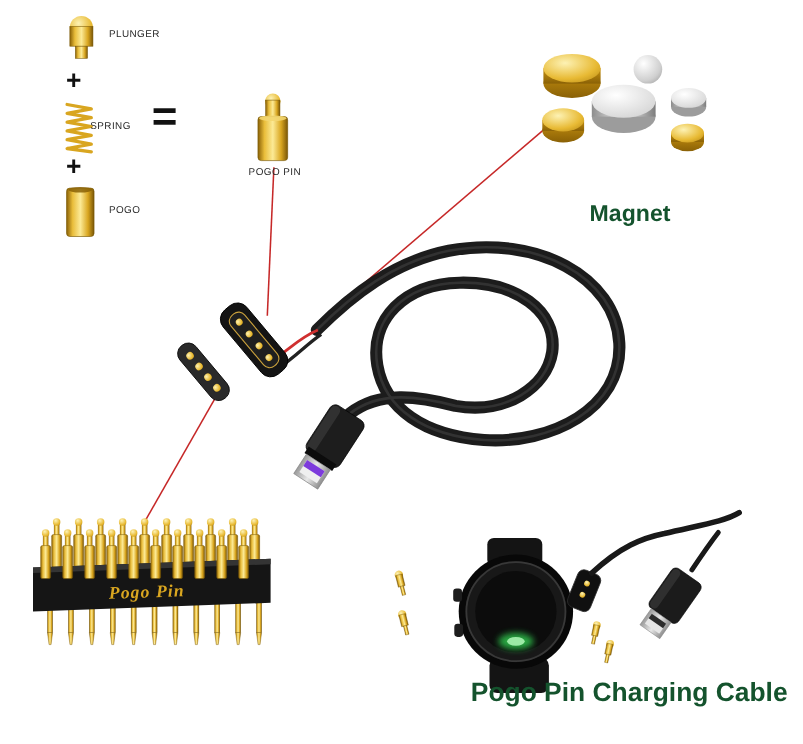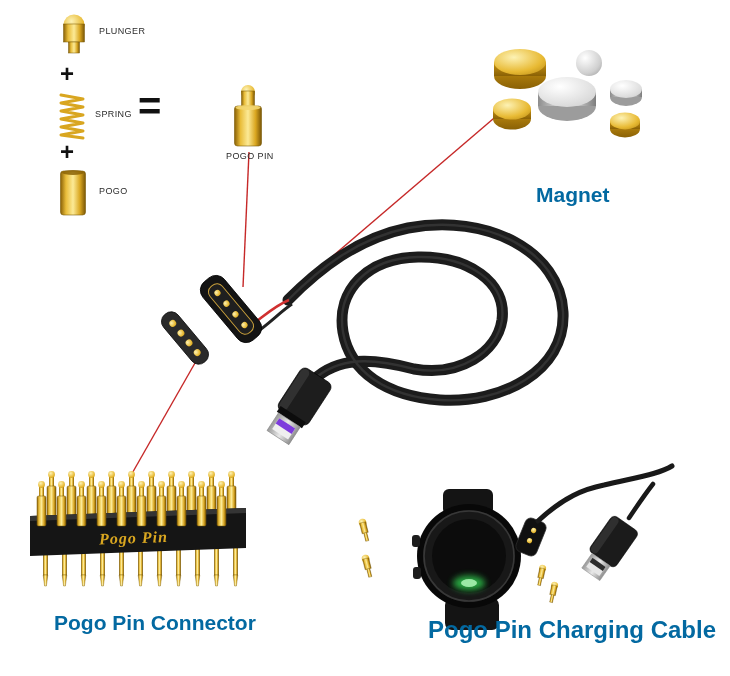--- a/index.html
+++ b/index.html
@@ -2,21 +2,21 @@
 <html><head>
 <meta charset="utf-8">
 <style>
   * { margin:0; padding:0; box-sizing:border-box; }
   html,body { background:#ffffff; }
   body { font-family:"Liberation Sans", sans-serif; }
   .canvas { position:relative; width:730px; height:676px; background:#ffffff; overflow:hidden; }
   .canvas > svg { position:absolute; left:0; top:0; }
   .lbl { position:absolute; color:#111111; white-space:nowrap; line-height:1; }
   .lbl-small { font-size:9px; font-weight:normal; color:#2b2b2b; letter-spacing:.4px; }
-  .lbl-section { font-size:21px; font-weight:bold; color:#0369a1; }
+  .lbl-section { font-size:21px; font-weight:bold; color:#14532d; }
   .sym-plus { font-size:24px; font-weight:bold; }
   .sym-eq { font-size:40px; font-weight:bold; letter-spacing:-1px; }
 </style>
 </head>
 <body>
 
 <div class="canvas">
 
 <svg width="730" height="676" viewBox="0 0 730 676">
   <defs>
@@ -241,23 +241,22 @@
   <g>
     <use href="#miniPin" transform="translate(357,520) rotate(-14) scale(1.2)"></use>
     <use href="#miniPin" transform="translate(360,556) rotate(-14) scale(1.2)"></use>
     <use href="#miniPin" transform="translate(539,564) rotate(12) scale(1.1)"></use>
     <use href="#miniPin" transform="translate(551,581) rotate(12) scale(1.1)"></use>
   </g>
 </svg>
 
 <div class="lbl lbl-small" style="left:99px; top:27px">PLUNGER</div>
 <div class="lbl sym-plus" style="left:60px; top:62px">+</div>
-<div class="lbl lbl-small" style="left:95px; top:110px">SPRING</div>
+<div class="lbl lbl-small" style="left:82px; top:110px">SPRING</div>
 <div class="lbl sym-eq" style="left:138px; top:86px">=</div>
 <div class="lbl sym-plus" style="left:60px; top:140px">+</div>
 <div class="lbl lbl-small" style="left:99px; top:187px">POGO</div>
 <div class="lbl lbl-small" style="left:226px; top:152px">POGO PIN</div>
 
 <div class="lbl lbl-section" style="left:536px; top:184px">Magnet</div>
-<div class="lbl lbl-section" style="left:54px;  top:612px">Pogo Pin Connector</div>
 <div class="lbl lbl-section" style="left:428px; top:618px; font-size:24px">Pogo Pin Charging Cable</div>
 
 </div>
 
 </body></html>

